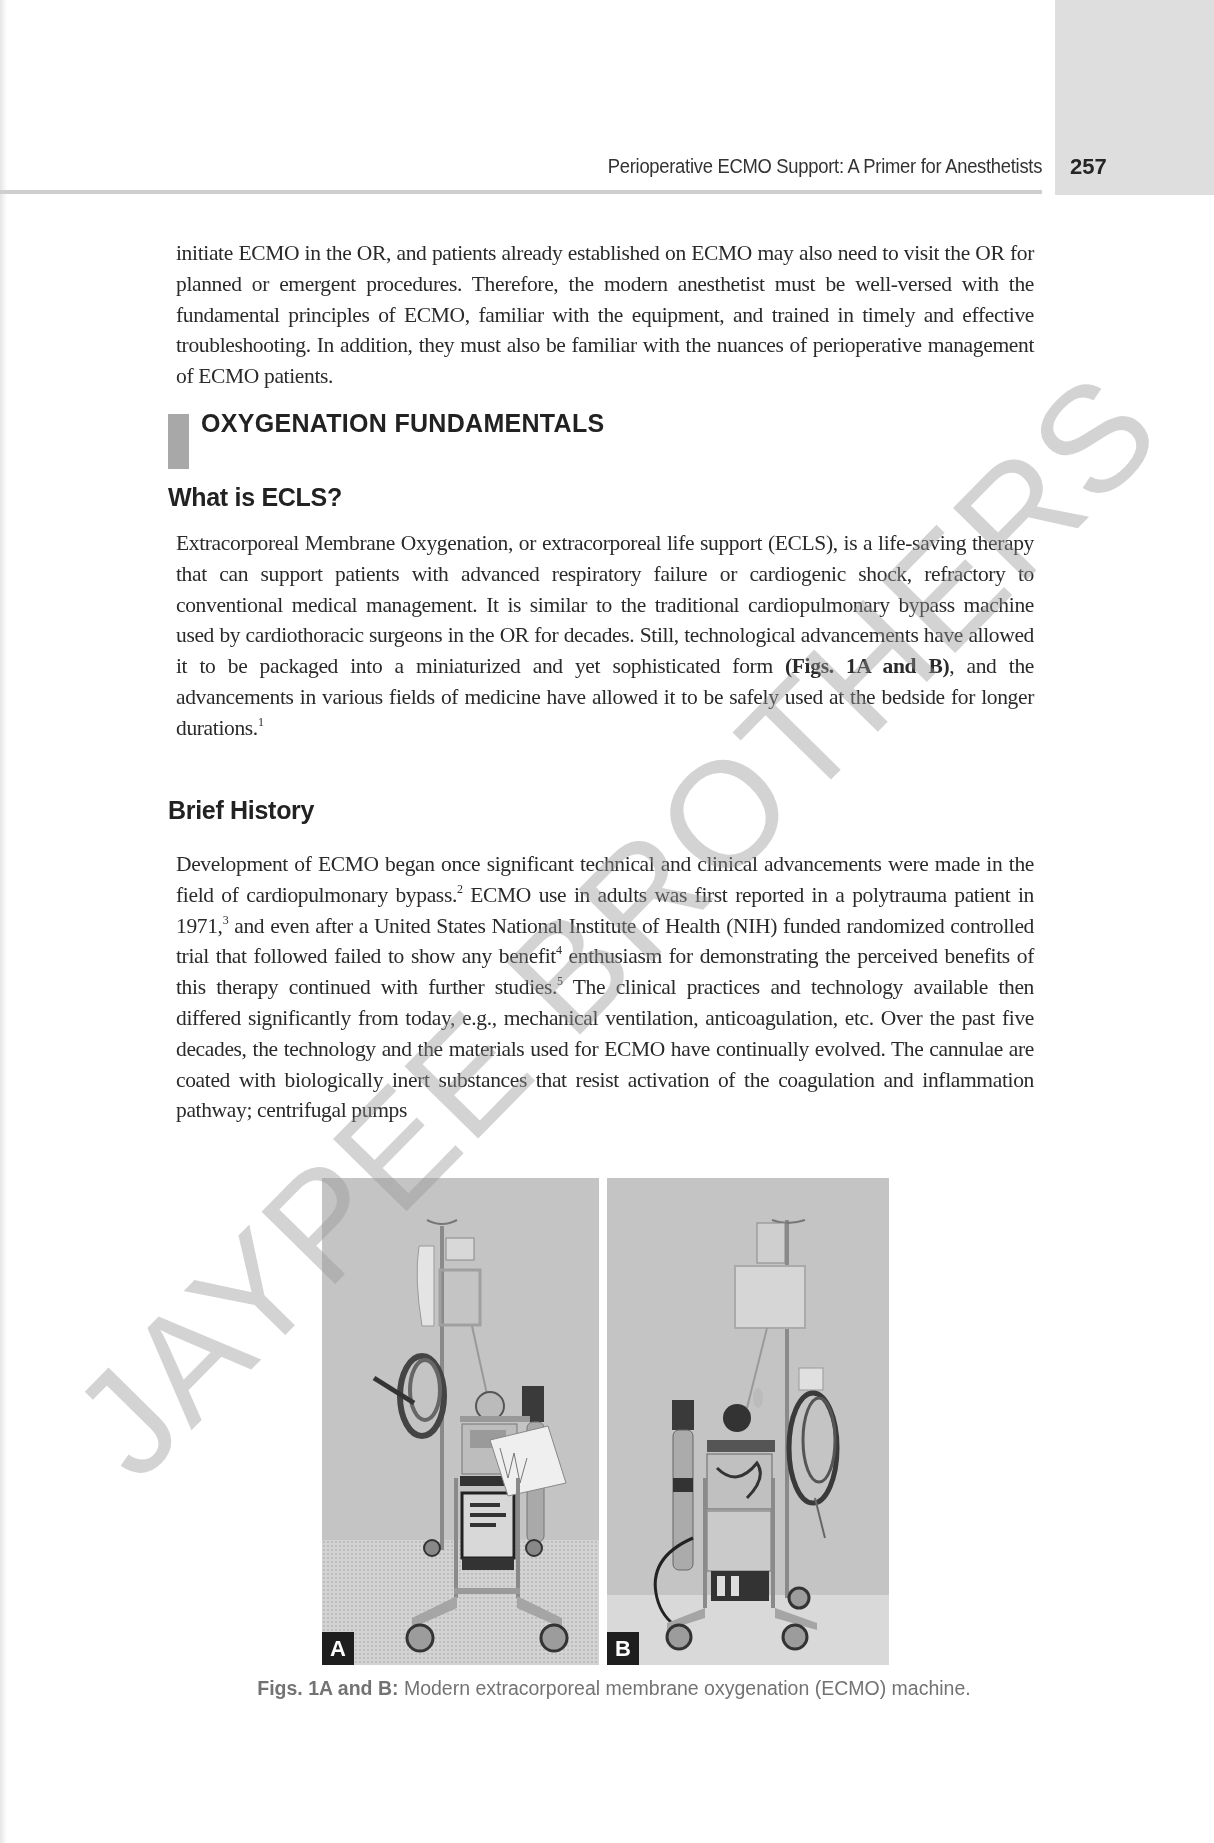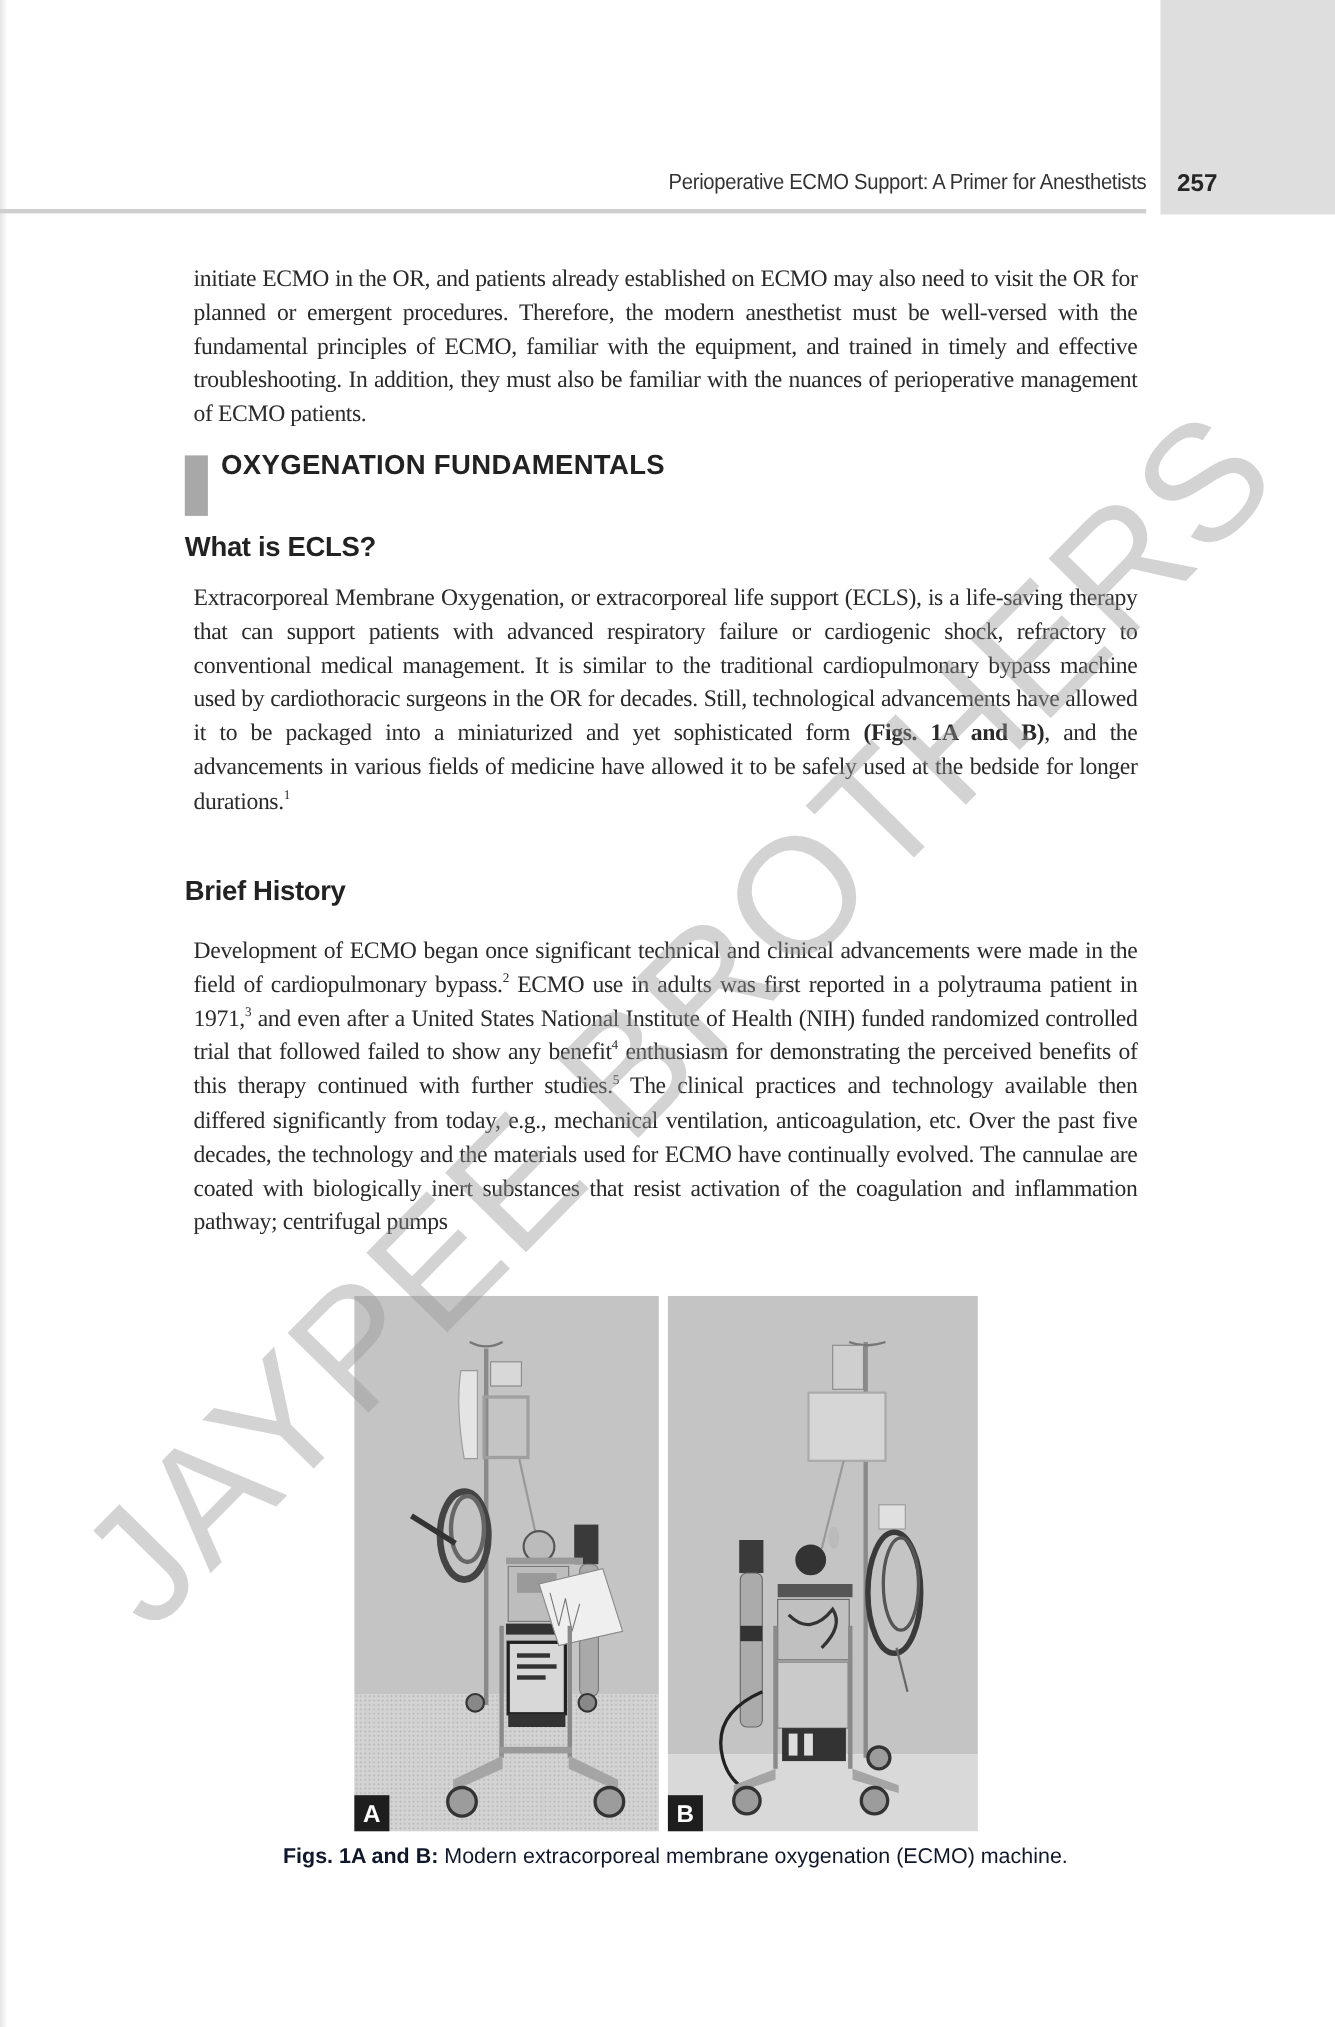--- a/index.html
+++ b/index.html
@@ -59,21 +59,21 @@
   .figure .floor { position: absolute; left: 0; bottom: 0; width: 100%; background: #d3d3d3;
     background-image: radial-gradient(#bdbdbd 1px, transparent 1px); background-size: 4px 4px; }
   .figure svg { position: absolute; left: 0; top: 0; }
   .fig-label {
     position: absolute; left: 0; bottom: 0; width: 32px; height: 33px; background: #1e1e1e; color: #fff;
     font-family: "Liberation Sans", "DejaVu Sans", sans-serif; font-weight: bold; font-size: 22px;
     text-align: center; line-height: 33px;
   }
   .caption {
     position: absolute; top: 1677px; left: 0; width: 1214px; text-align: center;
-    font-family: "Liberation Sans", "DejaVu Sans", sans-serif; font-size: 19.5px; color: #0f172a;
+    font-family: "Liberation Sans", "DejaVu Sans", sans-serif; font-size: 19.5px; color: #737373;
     padding-left: 14px; box-sizing: border-box;
   }
   .caption b { font-weight: bold; }
   .watermark {
     position: absolute; left: 615px; top: 925px;
     transform: translate(-50%, -50%) rotate(-45.5deg);
     font-family: "Liberation Sans", "DejaVu Sans", sans-serif;
     font-size: 150px; color: rgba(150,150,150,0.42); white-space: nowrap;
     letter-spacing: 2px; pointer-events: none; line-height: 1;
   }

